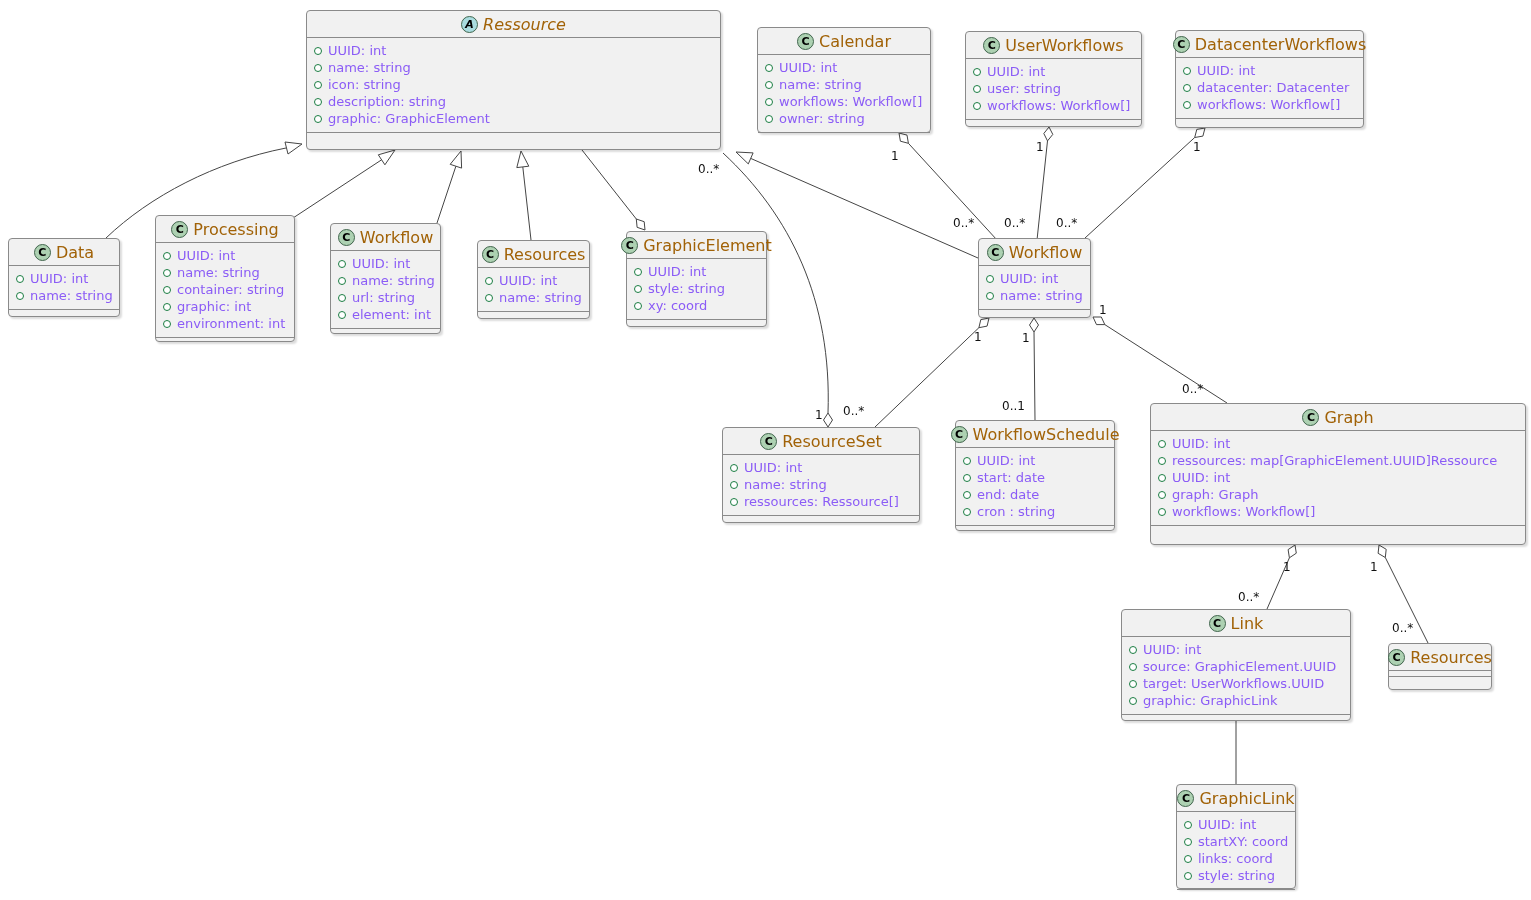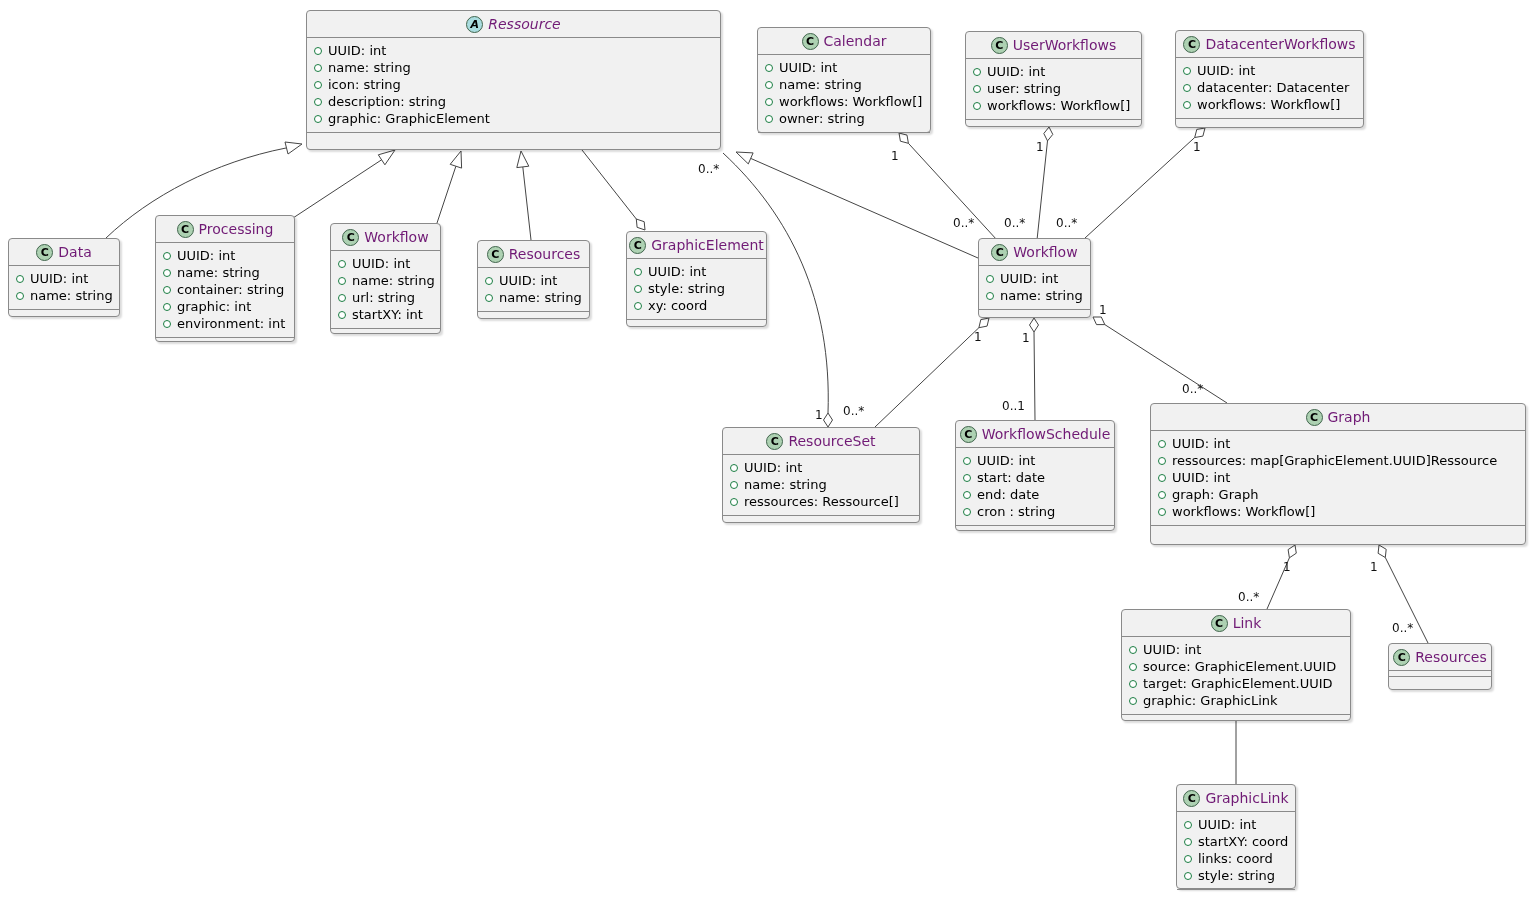--- a/index.html
+++ b/index.html
@@ -14,27 +14,27 @@
   .class-box{position:absolute;display:flex;flex-direction:column;box-sizing:border-box;
              background:#f1f1f1;border:1px solid #8a8a8a;border-radius:4px;
              box-shadow:2px 2px 2px rgba(0,0,0,0.14);}
   .c-header{display:flex;align-items:center;justify-content:center;gap:5px;
             height:26px;flex:0 0 26px;border-bottom:1px solid #8a8a8a;padding:0 6px;}
   .ctype{display:inline-flex;align-items:center;justify-content:center;
          width:17px;height:17px;border-radius:50%;flex:0 0 17px;
          font-size:11px;font-weight:bold;color:#000;border:1px solid #41654d;box-sizing:border-box;}
   .icon-class{background:#ADD1B2;}
   .icon-abstract{background:#A9DCDF;font-style:italic;}
-  .cname{font-size:14px;color:#701a75;white-space:nowrap;}
+  .cname{font-size:16px;color:#a16207;white-space:nowrap;}
   .abstract .cname{font-style:italic;}
   .attrs{list-style:none;margin:0;padding:4px 7px 5px 7px;flex:0 0 auto;}
   .attrs li{display:flex;align-items:center;gap:6px;height:17px;white-space:nowrap;}
   .field-icon{width:8px;height:8px;border-radius:50%;border:1px solid #1b7e43;background:#ffffff;
               flex:0 0 8px;box-sizing:border-box;}
-  .attr-text{font-size:13px;color:#000000;}
+  .attr-text{font-size:13px;color:#8b5cf6;}
   .methods{flex:1 1 auto;min-height:6px;border-top:1px solid #8a8a8a;margin-top:auto;}
   .empty-attrs{padding:0;min-height:5px;}
 </style>
 </head>
 <body>
 
 <div id="canvas">
 
   <svg id="edges" width="1531" height="900" viewBox="0 0 1531 900">
 
@@ -266,21 +266,21 @@
         <li>
           <span class="field-icon"></span>
           <span class="attr-text">name: string</span>
         </li>
         <li>
           <span class="field-icon"></span>
           <span class="attr-text">url: string</span>
         </li>
         <li>
           <span class="field-icon"></span>
-          <span class="attr-text">startXY: int</span>
+          <span class="attr-text">element: int</span>
         </li>
       </ul>
     <div class="methods"></div>
   </div>
 
   <div class="class-box" style="left:477px;top:240px;width:113px;height:79px;">
     <div class="c-header">
       <span class="ctype icon-class">C</span>
       <span class="cname">Resources</span>
     </div>
@@ -424,21 +424,21 @@
         <li>
           <span class="field-icon"></span>
           <span class="attr-text">UUID: int</span>
         </li>
         <li>
           <span class="field-icon"></span>
           <span class="attr-text">source: GraphicElement.UUID</span>
         </li>
         <li>
           <span class="field-icon"></span>
-          <span class="attr-text">target: GraphicElement.UUID</span>
+          <span class="attr-text">target: UserWorkflows.UUID</span>
         </li>
         <li>
           <span class="field-icon"></span>
           <span class="attr-text">graphic: GraphicLink</span>
         </li>
       </ul>
     <div class="methods"></div>
   </div>
 
   <div class="class-box" style="left:1388px;top:643px;width:104px;height:47px;">

